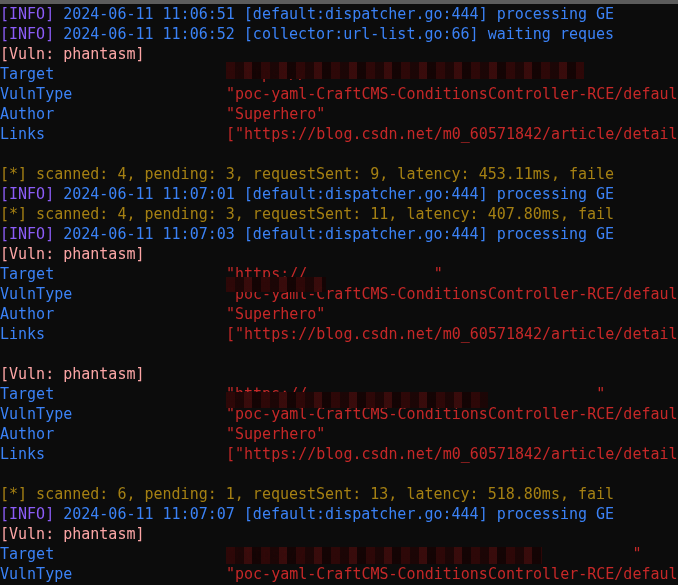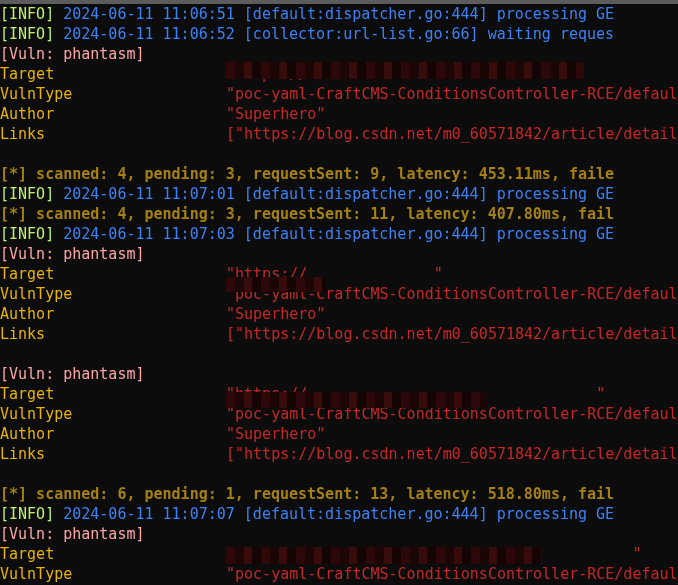--- a/index.html
+++ b/index.html
@@ -32,25 +32,25 @@
     width: 678px;
     white-space: pre;
   }
   .line {
     height: 20px;
     line-height: 20px;
     white-space: pre;
     overflow: hidden;
     text-overflow: clip;
   }
-  .c-info   { color: #bef264; }
+  .c-info   { color: #8b5cf6; }
   .c-text   { color: #3b82f6; }
-  .c-status { color: #a58013; font-weight: bold; }
+  .c-status { color: #a58013; }
   .c-vuln   { color: #fca5a5; }
-  .c-field  { color: #eab308; }
+  .c-field  { color: #3b82f6; }
   .c-value  { color: #c62828; }
   .blank { height: 20px; }
 
   
   .redact {
     position: absolute;
     pointer-events: none;
     background:
       repeating-linear-gradient(90deg,
         rgba(46,8,8,0.97) 0px, rgba(46,8,8,0.97) 9px,

